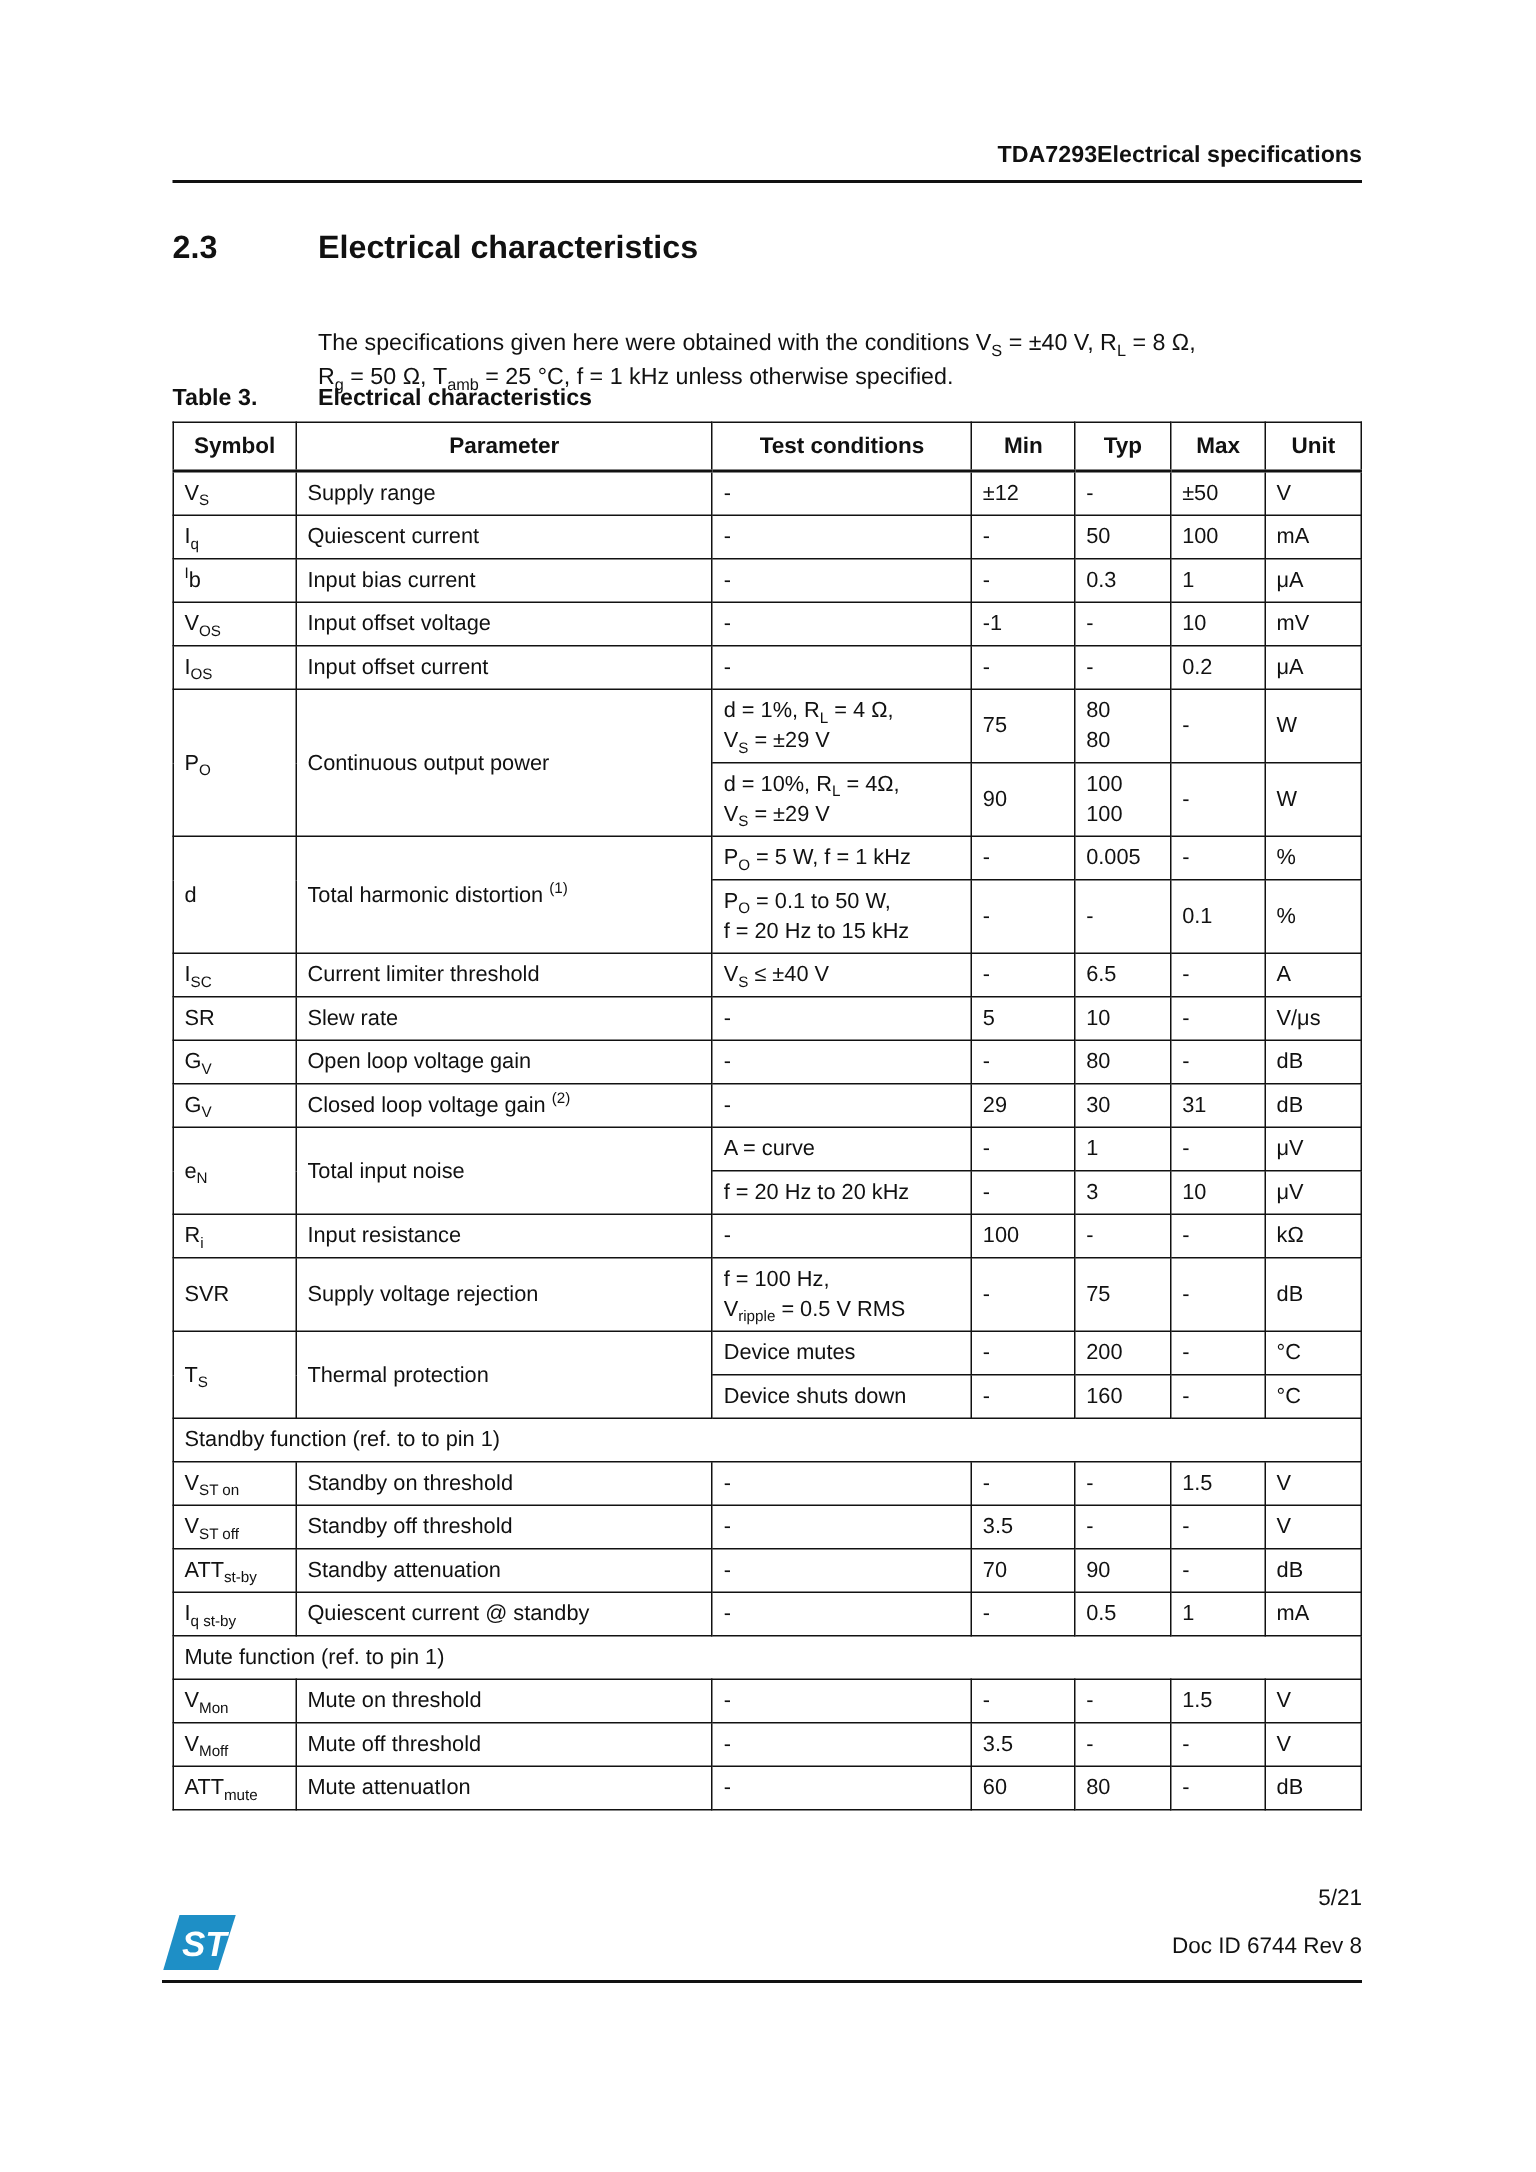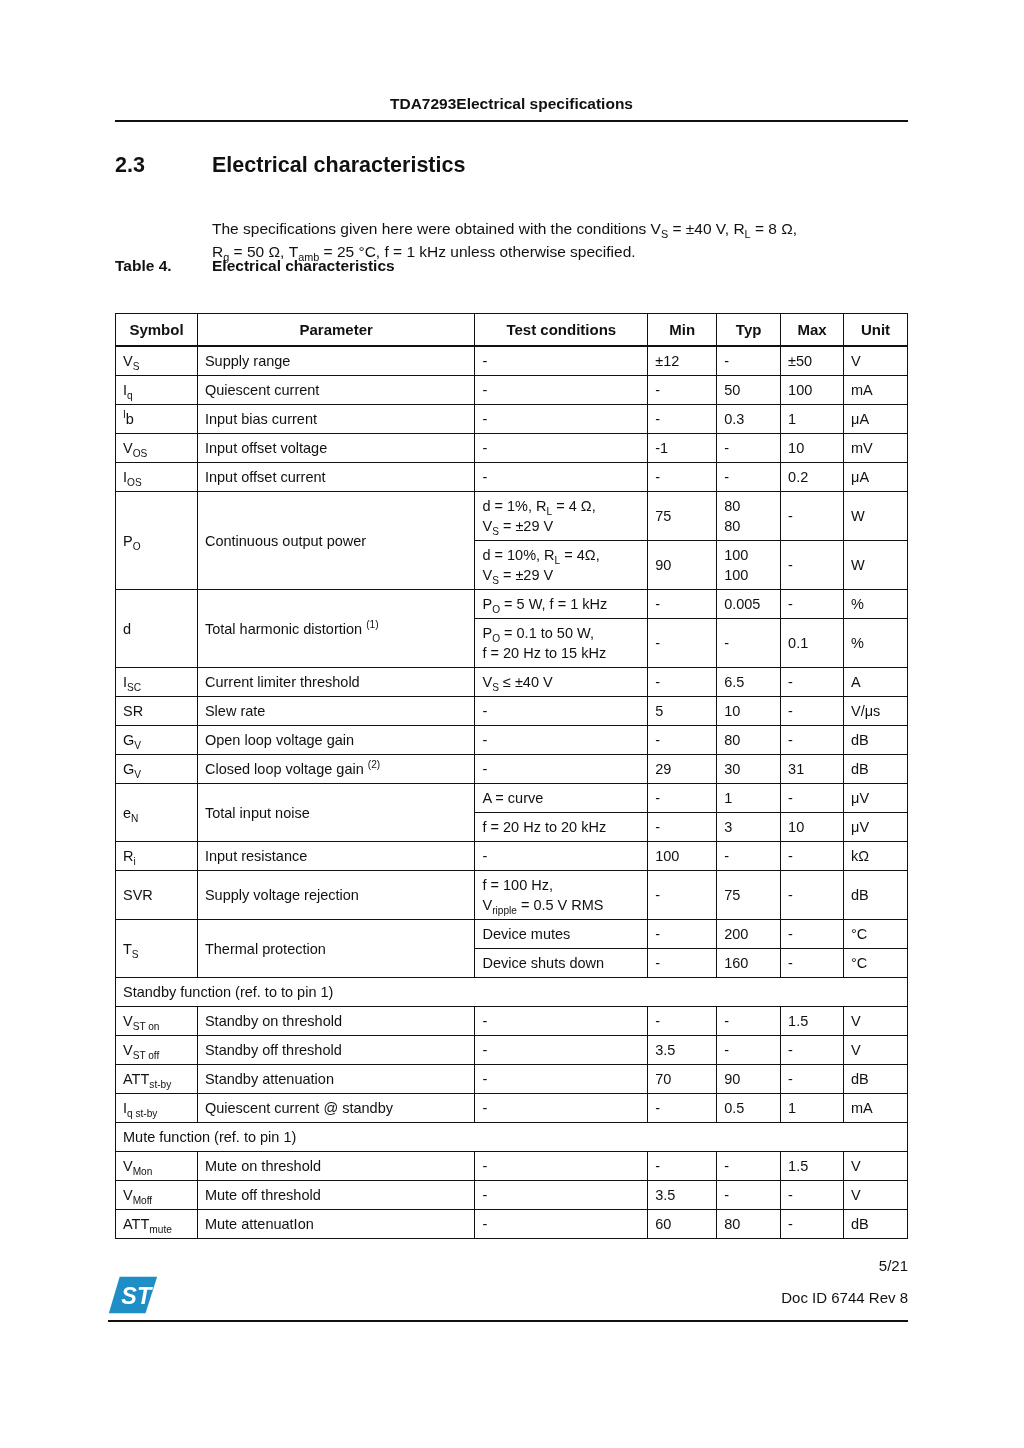--- a/index.html
+++ b/index.html
@@ -8,21 +8,21 @@
     background:#ffffff;
     font-family:"Liberation Sans", sans-serif;
     color:#111111;
     position:relative;
     overflow:hidden;
   }
   .content { position:absolute; left:115px; top:0; width:793px; height:1448px; }
 
   .hdr {
     position:absolute; top:95px; left:0; width:793px;
-    display:flex; justify-content:center;
+    display:flex; justify-content:flex-end;
     font-size:15.5px; font-weight:bold;
   }
   .hdr-rule { position:absolute; top:120px; left:0; width:793px; border-top:2px solid #111; }
 
   .sect { position:absolute; top:153px; left:0; width:793px; }
   .sect-num { position:absolute; left:0; font-size:21.5px; font-weight:bold;text-align:center; }
   .sect-title { position:absolute; left:97px; font-size:21.5px; font-weight:bold; }
 
   .intro {
     position:absolute; top:193px; left:97px; width:680px;
@@ -31,21 +31,20 @@
 
   .caption { position:absolute; top:257px; left:0; width:793px; font-size:15.5px; font-weight:bold; }
   .caption-label { position:absolute; left:0; }
   .caption-title { position:absolute; left:97px; }
 
   table.spec {
     position:absolute; top:281px; left:0;
     width:793px;
     border-collapse:collapse;
     font-size:14.5px;
-    margin-top:32px;
   }
   table.spec th {
     border:1px solid #111;
     border-bottom:2.5px solid #111;
     padding:7px 4px;
     font-size:15px;
     font-weight:bold;
     text-align:center;
     vertical-align:middle;
   }
@@ -89,21 +88,21 @@
     <span class="sect-num">2.3</span>
     <span class="sect-title">Electrical characteristics</span>
   </div>
 
   <div class="intro">
     <span>The specifications given here were obtained with the conditions V<sub>S</sub> = ±40 V, R<sub>L</sub> = 8 Ω,</span><br>
     <span>R<sub>g</sub> = 50 Ω, T<sub>amb</sub> = 25 °C, f = 1 kHz unless otherwise specified.</span>
   </div>
 
   <div class="caption">
-    <span class="caption-label">Table 4.</span>
+    <span class="caption-label">Table 3.</span>
     <span class="caption-title">Electrical characteristics</span>
   </div>
 
   <table class="spec">
     <colgroup id="spec-cols">
         <col style="width: 82px;">
         <col style="width: 278px;">
         <col style="width: 173px;">
         <col style="width: 69px;">
         <col style="width: 64px;">

